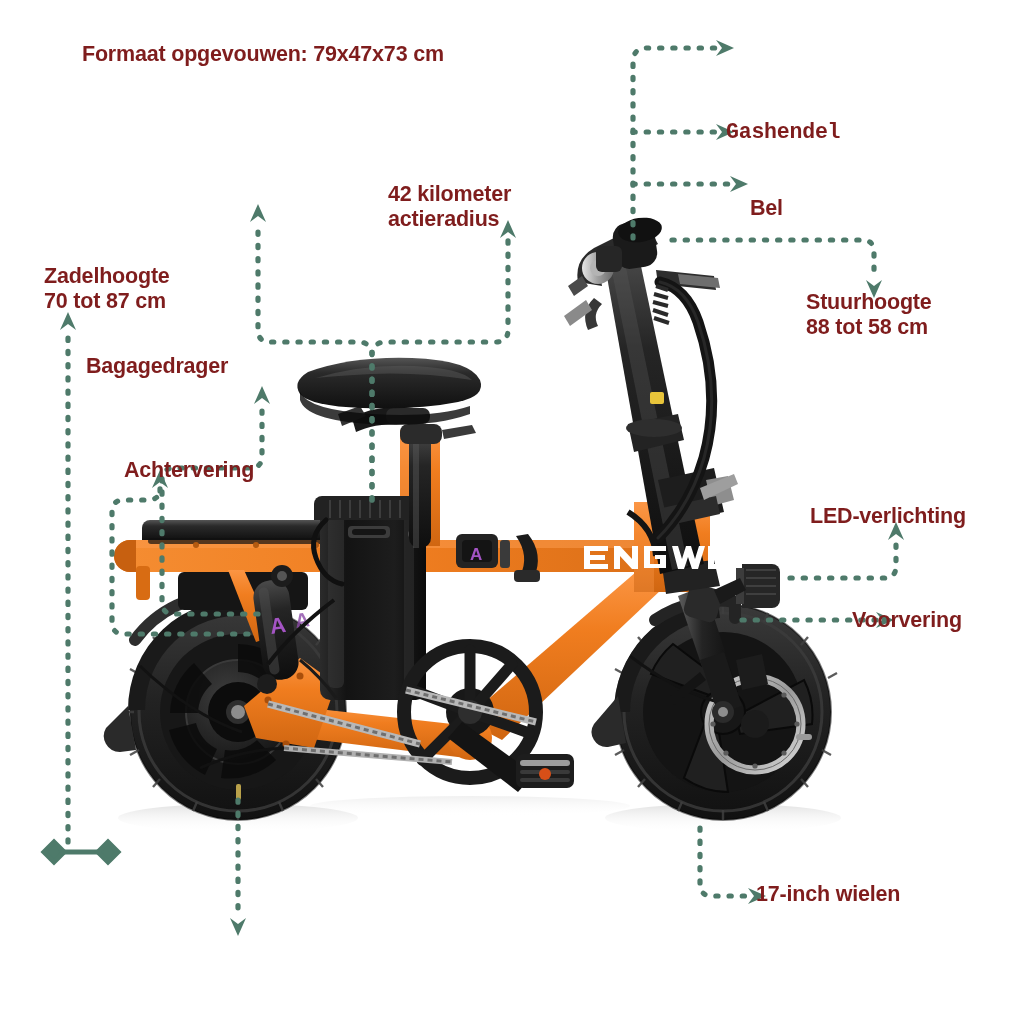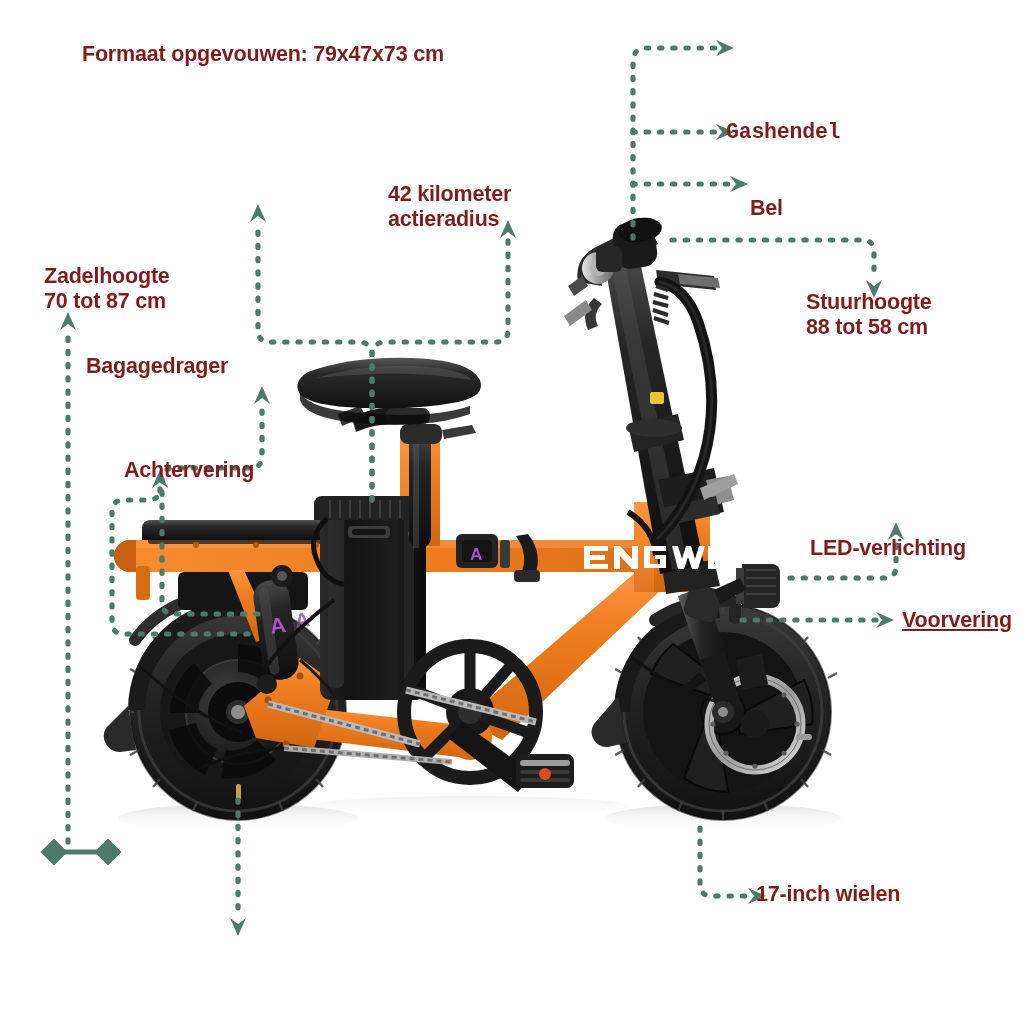--- a/index.html
+++ b/index.html
@@ -437,20 +437,20 @@
   <div class="lbl two c" style="left:388px;top:182px;width:148px;">42 kilometer
 actieradius</div>
 
   <div class="lbl two" style="left:10px;top:264px;margin-left:34px;">Zadelhoogte
 70 tot 87 cm</div>
 
   <div class="lbl" style="left:86px;top:354px;">Bagagedrager</div>
 
   <div class="lbl" style="left:88px;top:458px;margin-left:36px;">Achtervering</div>
 
-  <div class="lbl" style="left:810px;top:536px;">LED-verlichting</div>
-
-  <div class="lbl" style="left:902px;top:608px;text-decoration:underline;">Voorvering</div>
+  <div class="lbl" style="left:810px;top:504px;">LED-verlichting</div>
+
+  <div class="lbl" style="left:852px;top:608px;">Voorvering</div>
 
   <div class="lbl" style="left:756px;top:882px;">17-inch wielen</div>
 
 
 </div>
 
 </body></html>

